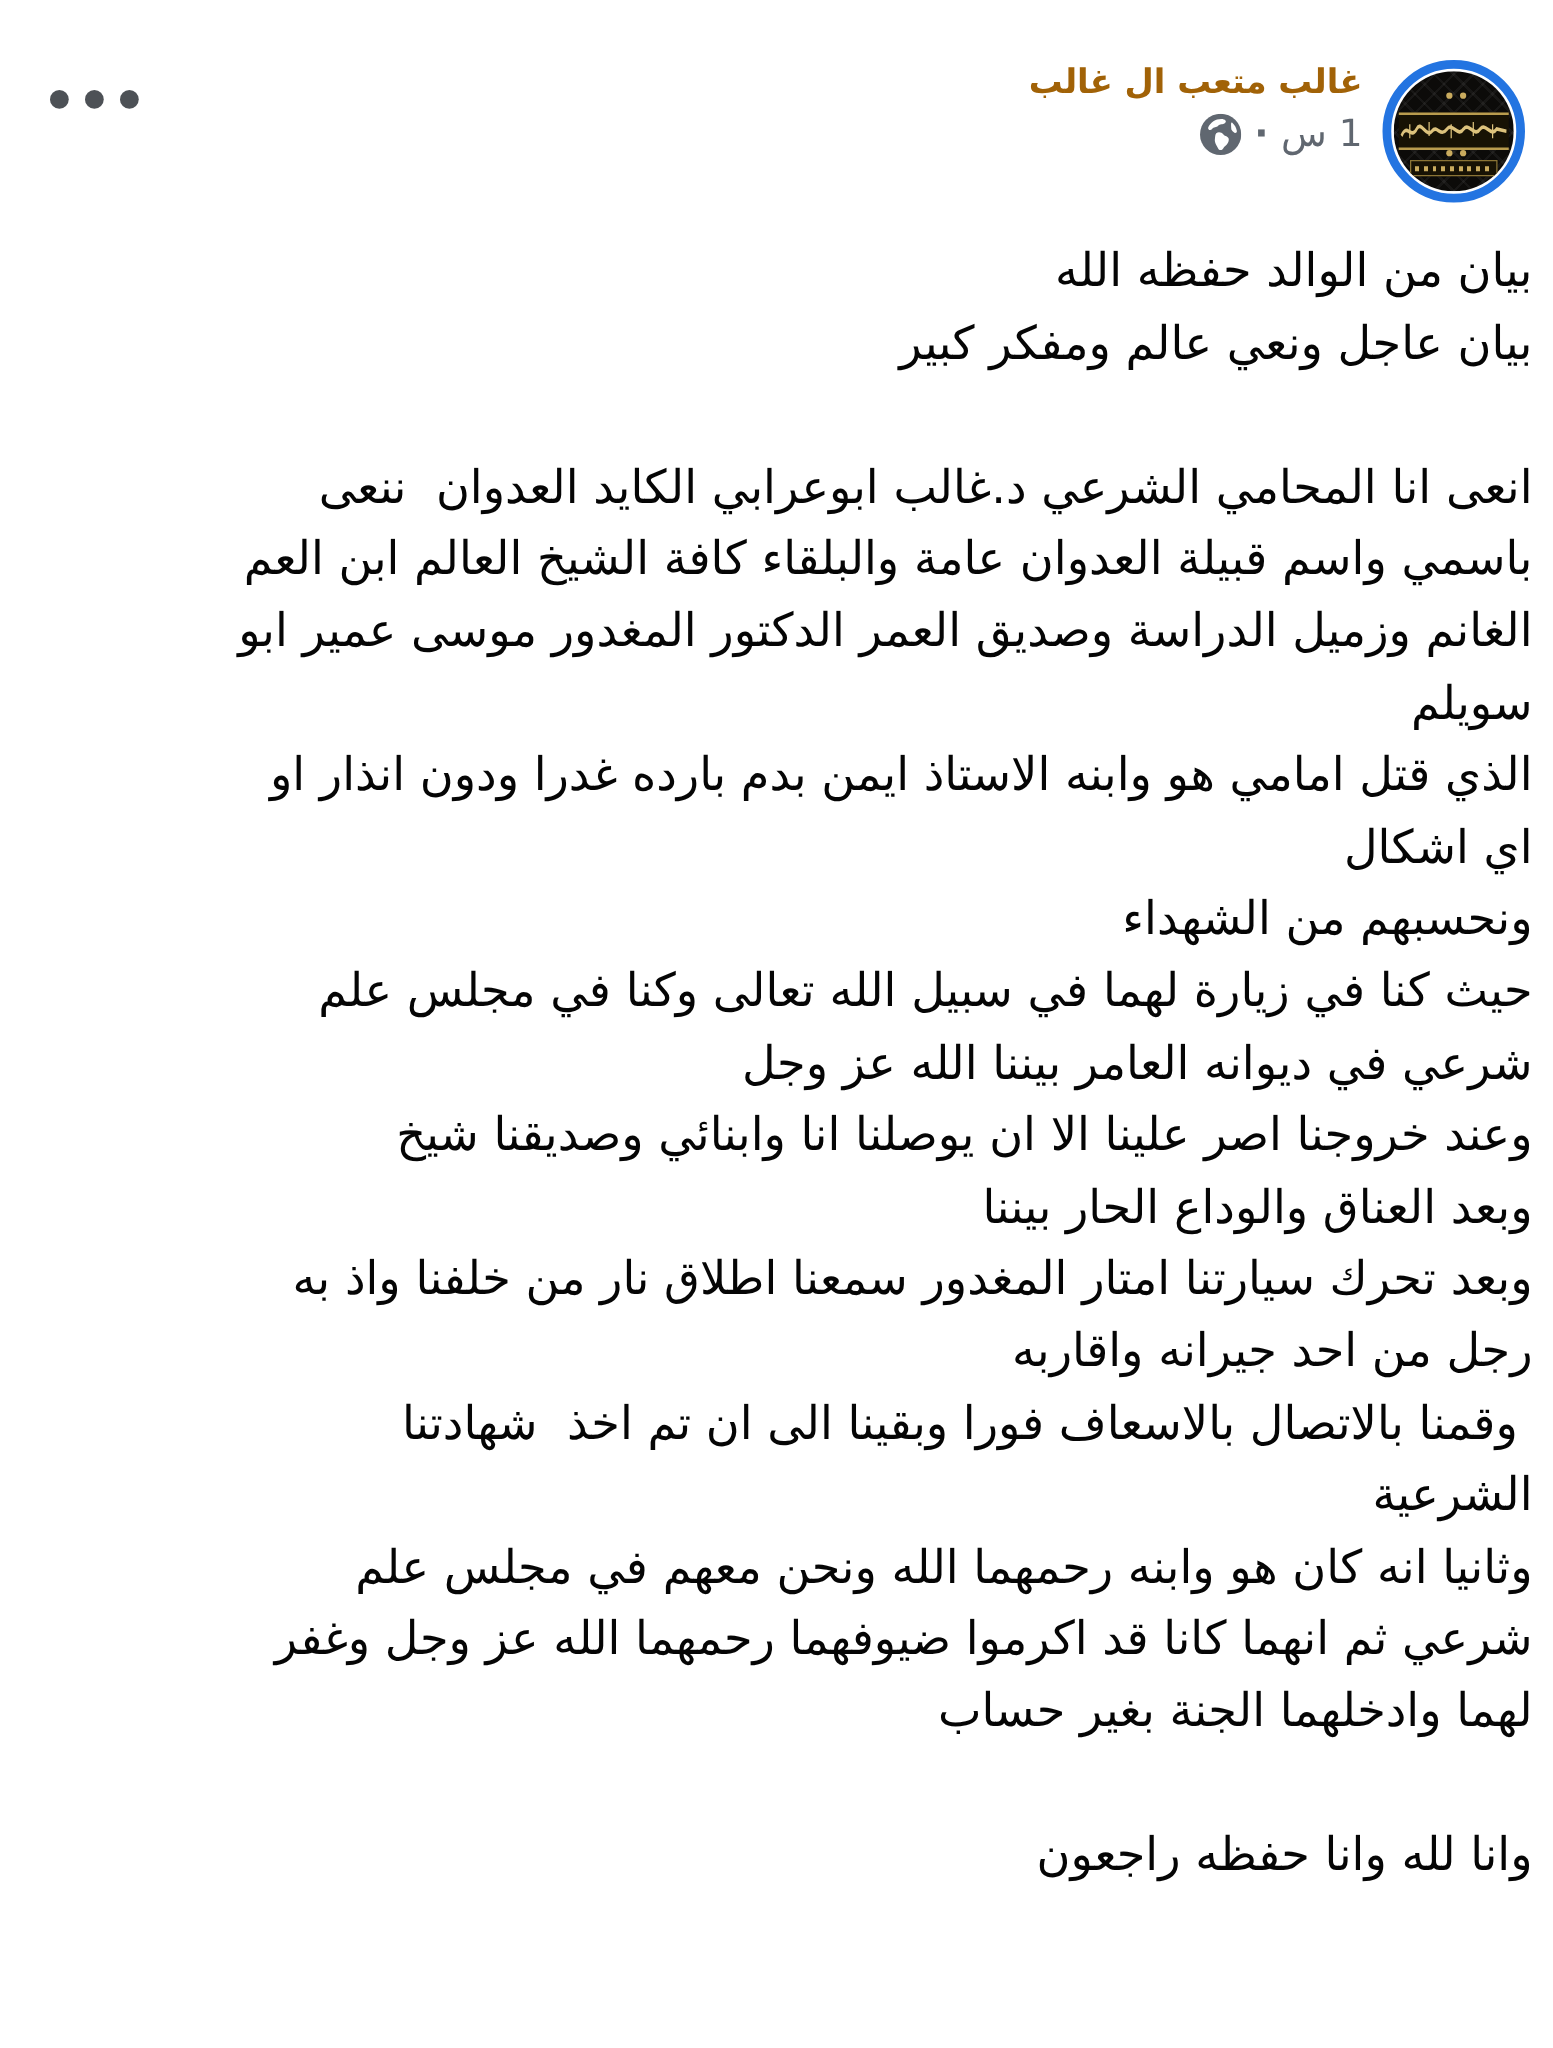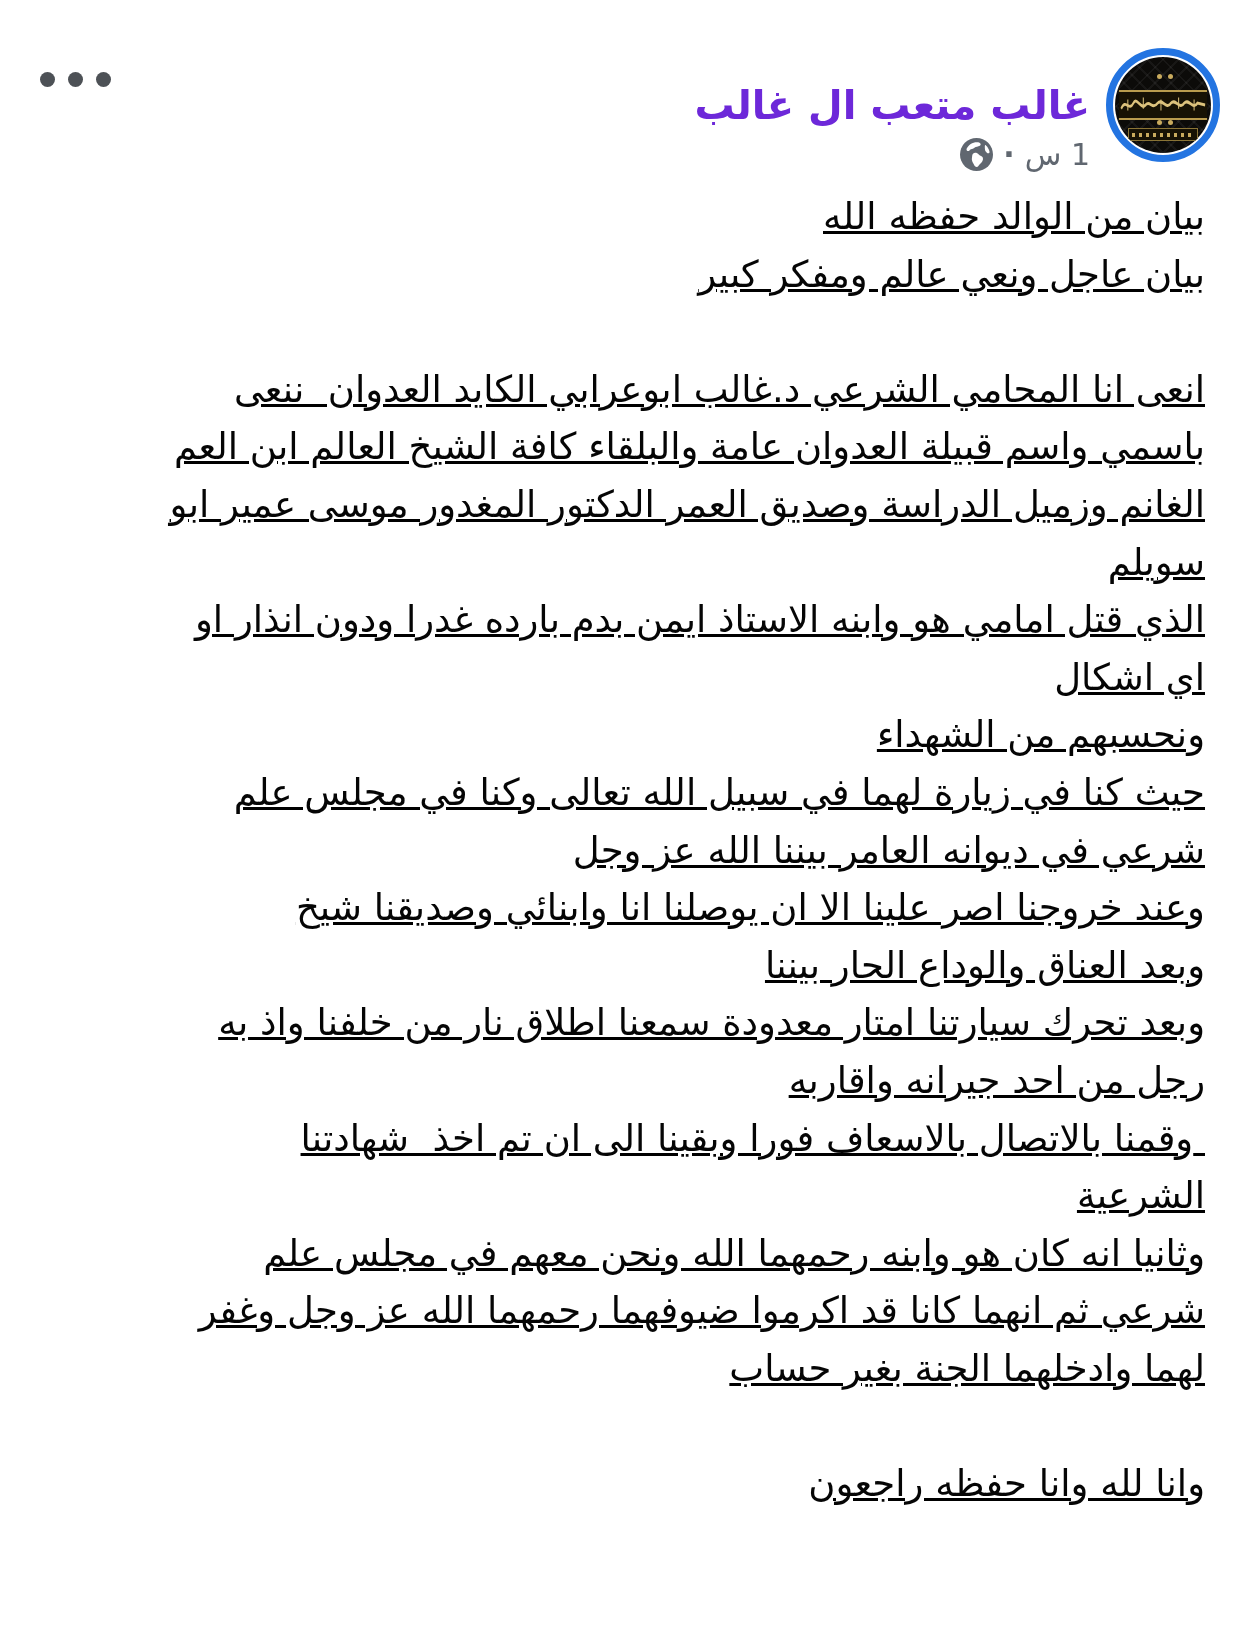--- a/index.html
+++ b/index.html
@@ -48,34 +48,33 @@
     position:absolute;left:14%;right:14%;top:74%;height:11px;
     border:1px solid #8a7436;background:
       repeating-linear-gradient(90deg,#c9ab5e 0 3px, transparent 3px 7px) center/90% 4px no-repeat,#171204;
   }
   .gold-dots{position:absolute;display:flex;gap:6px;}
   .gold-dots span{width:5px;height:5px;border-radius:50%;background:#c9ab5e;display:block;}
   .gd-top{top:18%;left:44%;}
   .gd-bottom{top:66%;left:44%;}
   .header-text{margin-top:2px;text-align:right;}
   .name{
-    font-size:40px;font-weight:bold;color:#6d28d9;line-height:1.15;
+    font-size:27px;font-weight:bold;color:#a16207;line-height:1.15;
     cursor:pointer;
-    margin-top:32px;
   }
   .meta{
     margin-top:10px;display:flex;align-items:center;gap:10px;
     color:#606770;font-size:30px;line-height:1;justify-content:flex-start;
   }
   .meta .time{cursor:pointer;}
   .meta .sep{font-weight:bold;}
   .globe{width:33px;height:33px;display:block;}
   
   .body{
-    position:absolute;top:188px;right:37px;left:26px;text-decoration:underline;
+    position:absolute;top:188px;right:16px;left:26px;
   }
   .line{
     font-size:37px;line-height:57.6px;min-height:57.6px;
     color:#050505;text-align:right;white-space:pre-wrap;
   }
 </style>
 </head>
 <body>
 
 <div class="post">
@@ -129,21 +128,21 @@
     <div class="line">باسمي واسم قبيلة العدوان عامة والبلقاء كافة الشيخ العالم ابن العم</div>
     <div class="line">الغانم وزميل الدراسة وصديق العمر الدكتور المغدور موسى عمير ابو</div>
     <div class="line">سويلم</div>
     <div class="line">الذي قتل امامي هو وابنه الاستاذ ايمن بدم بارده غدرا ودون انذار او</div>
     <div class="line">اي اشكال</div>
     <div class="line">ونحسبهم من الشهداء</div>
     <div class="line">حيث كنا في زيارة لهما في سبيل الله تعالى وكنا في مجلس علم</div>
     <div class="line">شرعي في ديوانه العامر بيننا الله عز وجل</div>
     <div class="line">وعند خروجنا اصر علينا الا ان يوصلنا انا وابنائي وصديقنا شيخ</div>
     <div class="line">وبعد العناق والوداع الحار بيننا</div>
-    <div class="line">وبعد تحرك سيارتنا امتار معدودة سمعنا اطلاق نار من خلفنا واذ به</div>
+    <div class="line">وبعد تحرك سيارتنا امتار المغدور سمعنا اطلاق نار من خلفنا واذ به</div>
     <div class="line">رجل من احد جيرانه واقاربه</div>
     <div class="line"> وقمنا بالاتصال بالاسعاف فورا وبقينا الى ان تم اخذ  شهادتنا</div>
     <div class="line">الشرعية</div>
     <div class="line">وثانيا انه كان هو وابنه رحمهما الله ونحن معهم في مجلس علم</div>
     <div class="line">شرعي ثم انهما كانا قد اكرموا ضيوفهما رحمهما الله عز وجل وغفر</div>
     <div class="line">لهما وادخلهما الجنة بغير حساب</div>
     <div class="line"></div>
     <div class="line">وانا لله وانا حفظه راجعون</div>
   </div>
 

